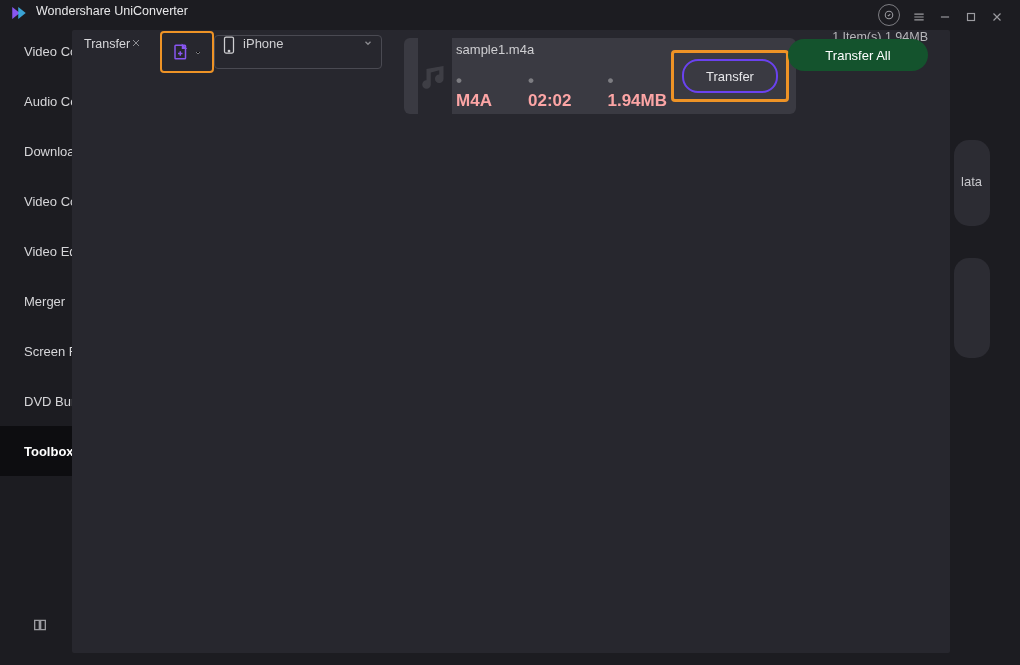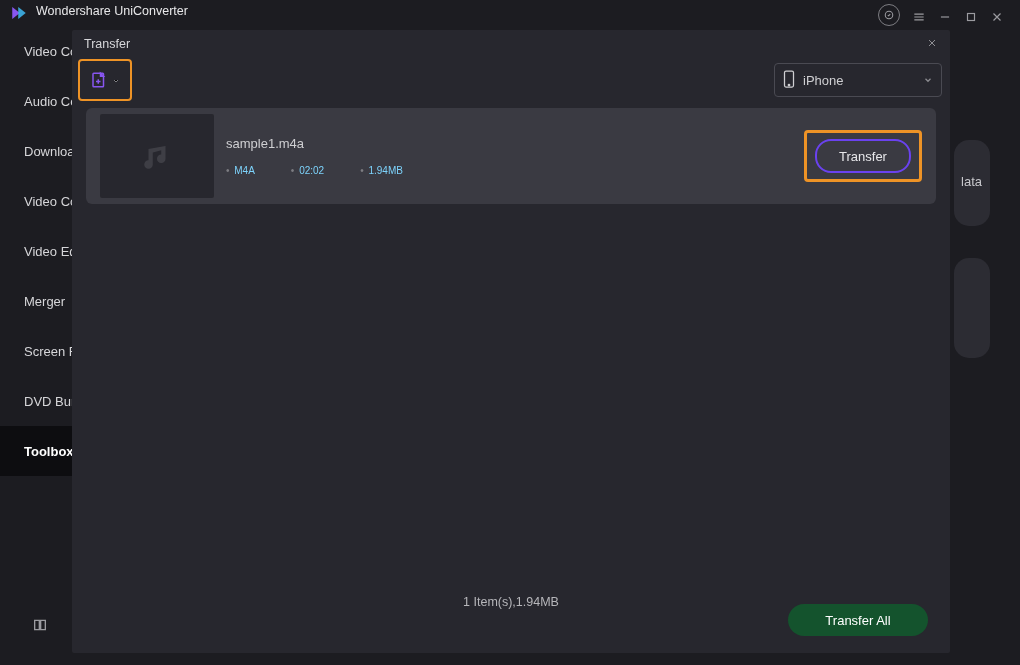--- a/index.html
+++ b/index.html
@@ -20,41 +20,41 @@
   .sb-item{height:50px;display:flex;align-items:center;padding-left:24px;font-size:13px;color:#d6d6d9;}
   .sb-item.active{background:#0d0d10;color:#fff;font-weight:600;text-align:center;}
   .bookmark{position:absolute;left:32px;bottom:28px;color:#9b9ba0;}
   .bookmark svg{width:16px;height:16px;}
   
   .bg-card{position:absolute;right:30px;background:#2c2c33;border-radius:15px;}
   .bg-card1{top:114px;width:36px;height:86px;}
   .bg-card2{top:232px;width:36px;height:100px;}
   .bg-card1 .txt{position:absolute;right:8px;top:34px;font-size:13px;color:#c8c8cc;}
   
-  .modal{position:absolute;left:72px;top:30px;width:878px;bottom:12px;background:#27272e;border-radius:2px;display:flex;flex-direction:column;}
+  .modal{position:absolute;left:72px;top:30px;width:878px;bottom:12px;background:#27272e;border-radius:2px;display:flex;}
   .m-header{height:28px;display:flex;align-items:center;padding:0 12px;}
   .m-title{font-size:12.5px;color:#d7d7da;}
   .m-close{margin-left:auto;color:#8e8e93;cursor:default;}
   .m-close svg{width:12px;height:12px;}
   .m-toolbar{height:40px;display:flex;align-items:center;padding:0 8px 0 6px;margin-top:2px;}
   .add-wrap{width:50px;height:38px;border:2px solid #ee9326;border-radius:4px;display:flex;align-items:center;justify-content:center;gap:4px;}
   .add-wrap svg{width:18px;height:18px;}
   .add-wrap .chev{color:#7d7d82;}
   .add-wrap .chev svg{width:8px;height:8px;}
   .tb-flex{flex:1;}
-  .device{width:150px;height:32px;border:1px solid #4a4a52;border-radius:4px;display:flex;align-items:center;padding:0 8px;gap:8px;color:#cfcfd2;font-size:13px;}
+  .device{width:150px;height:32px;border:1px solid #4a4a52;border-radius:4px;display:flex;padding:0 8px;gap:8px;color:#cfcfd2;font-size:13px;}
   .device .chev{margin-left:auto;color:#8b8b90;}
   
   .filelist{padding:8px 14px 0 14px;flex:1;overflow:auto;}
-  .file{height:96px;background:#3a3a42;border-radius:6px;display:flex;align-items:center;padding:0 14px;gap:12px;}
+  .file{height:76px;background:#3a3a42;border-radius:6px;display:flex;align-items:center;padding:0 14px;gap:4px;}
   .thumb{width:114px;height:84px;background:#27272e;border-radius:2px;display:flex;align-items:center;justify-content:center;}
   .thumb svg{width:34px;height:34px;opacity:.35;}
   .meta{flex:1;display:flex;flex-direction:column;gap:14px;}
   .fname{font-size:13px;color:#cfcfd2;}
-  .frow{display:flex;gap:36px;font-size:10px;color:#7dd3fc;}
+  .frow{display:flex;gap:36px;font-size:17px;color:#fca5a5;font-weight:bold;}
   .frow span::before{content:"• ";color:#7d7d82;margin-right:2px;}
   .tbtn-wrap{border:3px solid #ee9326;border-radius:4px;padding:6px 8px;}
   .tbtn{width:92px;height:30px;border:2px solid #6a42ef;border-radius:16px;display:flex;align-items:center;justify-content:center;font-size:13px;color:#e7e7ea;}
   
   .m-footer{height:58px;display:flex;align-items:flex-start;padding:0 22px;color:#b6b6ba;font-size:12.5px;}
   .m-footer .count{margin:0 auto;}
   .transfer-all{width:140px;height:32px;background:#14532d;border-radius:16px;display:flex;align-items:center;justify-content:center;color:#fff;font-size:13px;position:absolute;right:22px;margin-top:9px;}
 </style>
 </head>
 <body>

